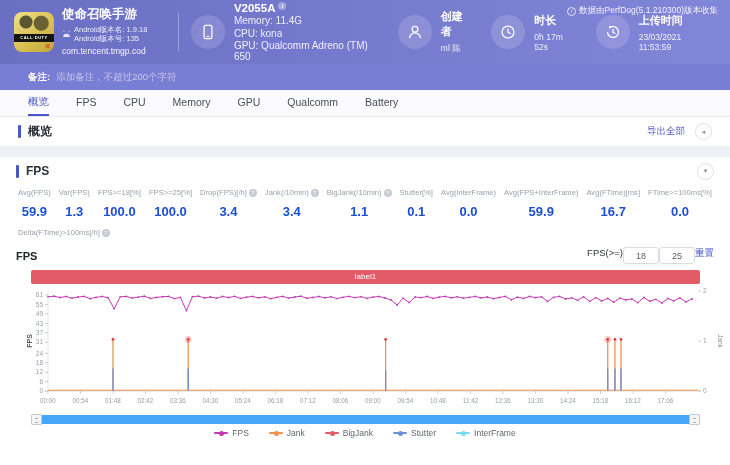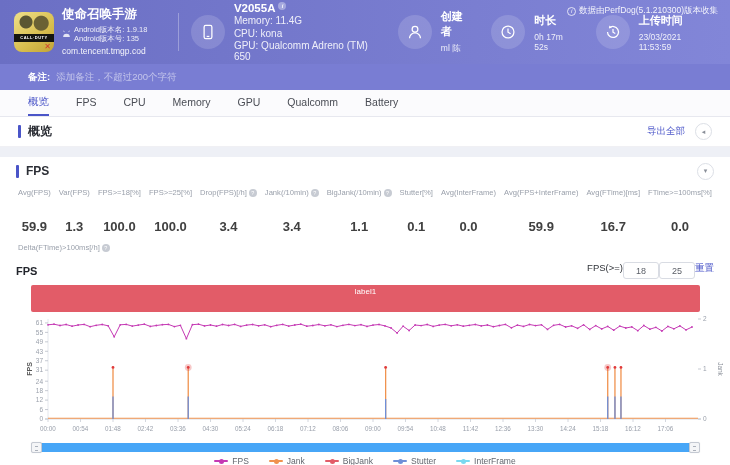--- a/index.html
+++ b/index.html
@@ -51,33 +51,33 @@
 
   
   .card { background:#fff; margin-top:10px; padding:0 16px 6px; height:308px; }
   .card-head { height:28px; display:flex; align-items:center; }
   .card-title { font-size:12px; font-weight:bold; color:#2c2f36; margin-left:7px; }
   .card-head .circle-btn { margin-left:auto; }
 
   .stats-row { display:flex; justify-content:space-between; padding:3px 2px 0; }
   .stat { text-align:center; }
   .stat-label { font-size:7.6px; color:#9aa0ab; display:flex; align-items:center; justify-content:center; gap:2px; white-space:nowrap; }
-  .stat-value { font-size:13px; font-weight:bold; color:#404040; margin-top:22px; }
+  .stat-value { font-size:13px; font-weight:bold; color:#1d4ed8; margin-top:7px; }
   .help-icon { width:8px; height:8px; border-radius:50%; background:#c7cbd3; color:#fff; font-size:5.5px; line-height:8px; text-align:center; flex:none; }
   .stats-row2 { padding:9px 2px 0; display:flex; }
   .stats-row2 .stat { text-align:center; }
 
   
   .chart-head { display:flex; align-items:center; margin-top:10px; }
   .chart-title { font-size:11px; font-weight:bold; color:#22252c; }
   .chart-controls { margin-left:auto; display:flex; align-items:flex-start; }
   .thr-label { font-size:9.5px; color:#303339; }
   .thr-input { width:36px; height:17px; border:1px solid #d9dce3; border-radius:3px; text-align:center; font-size:9px; color:#5a5e66; font-family:inherit; }
 
-  .banner { height:27px; margin:6px 14px 0 15px; background:#e25c68; border-radius:2px; color:#fff; font-size:8px; line-height:13px; text-align:center; }
+  .banner { height:14px; margin:6px 14px 0 15px; background:#e25c68; border-radius:2px; color:#fff; font-size:8px; line-height:13px; text-align:center; }
 
   svg.chart { display:block; margin-left:8px; margin-top:2px; }
 
   .scrollbar { position:relative; height:9px; margin:1px 14px 0 15px; background:#eef1f6; border-radius:2px; }
   .scroll-fill { position:absolute; left:9px; right:9px; top:0; bottom:0; background:#47a6f7; }
   .scroll-handle { position:absolute; top:-1px; width:11px; height:11px; background:#f4f5f7; border:1px solid #c4c9d2; border-radius:2px; box-shadow:0 0 1px rgba(0,0,0,.15); }
   .scroll-handle::after { content:""; position:absolute; left:3px; right:3px; top:3px; border-top:1px solid #aab0ba; border-bottom:1px solid #aab0ba; height:3px; }
   .scroll-handle.left { left:0; } .scroll-handle.right { right:0; }
 
   .legend { display:flex; justify-content:center; gap:20px; margin-top:4px; }

